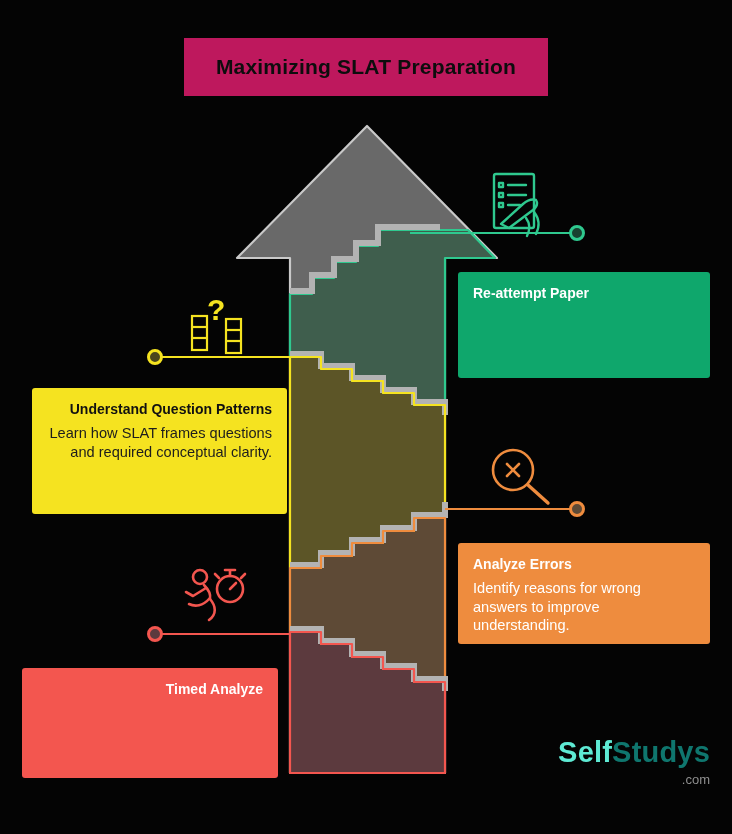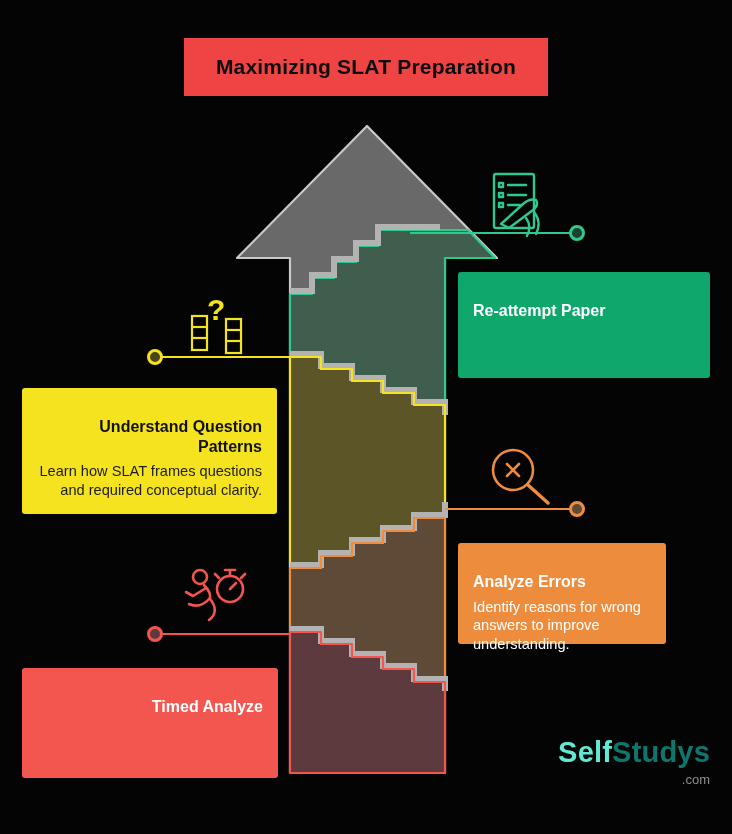--- a/index.html
+++ b/index.html
@@ -4,35 +4,35 @@
 <style>
   html,body{margin:0;padding:0;background:#000;}
   #stage{
     position:relative;width:732px;height:834px;overflow:hidden;
     background:#040404;
     font-family:"Liberation Sans", sans-serif;
   }
   
   .title-banner{
     position:absolute;left:184px;top:38px;width:364px;height:58px;
-    background:#ef4444;display:flex;align-items:center;justify-content:center;
+    background:#be185d;display:flex;align-items:center;justify-content:center;
   }
   .title-banner span{
     font-size:21px;font-weight:bold;color:#0d0d0d;letter-spacing:.2px;
   }
   
   #graphic{position:absolute;left:0;top:0;}
   
   .card{position:absolute;border-radius:3px;box-sizing:border-box;padding:13px 15px;}
-  .card h3{margin:16px 0 6px 0;font-size:16px;font-weight:bold;line-height:1.22;}
+  .card h3{margin:0 0 6px 0;font-size:14px;font-weight:bold;line-height:1.22;}
   .card p{margin:0;font-size:14.6px;line-height:1.27;font-weight:500;}
   .card-reattempt{left:458px;top:272px;width:252px;height:106px;background:#0fa76c;color:#ffffff;text-align:left;}
-  .card-patterns {left:22px; top:388px;width:255px;height:126px;background:#f5e320;color:#1d1d1d;text-align:right;}
+  .card-patterns {left:32px; top:388px;width:255px;height:126px;background:#f5e320;color:#1d1d1d;text-align:right;}
   .card-patterns h3{color:#111111;}
-  .card-errors   {left:458px;top:543px;width:208px;height:101px;background:#ee8c3e;color:#ffffff;text-align:left;}
+  .card-errors   {left:458px;top:543px;width:252px;height:101px;background:#ee8c3e;color:#ffffff;text-align:left;}
   .card-timed    {left:22px; top:668px;width:256px;height:110px;background:#f3564f;color:#ffffff;text-align:right;}
   
   .logo{position:absolute;right:22px;bottom:48px;text-align:right;line-height:1;}
   .logo .main{font-size:29px;font-weight:bold;letter-spacing:.2px;}
   .logo .p1{color:#5eead4;}
   .logo .p2{color:#0f766e;}
   .logo .suffix{display:block;margin-top:6px;font-size:13px;color:#8f8f8f;font-weight:400;}
 </style>
 </head>
 <body>

